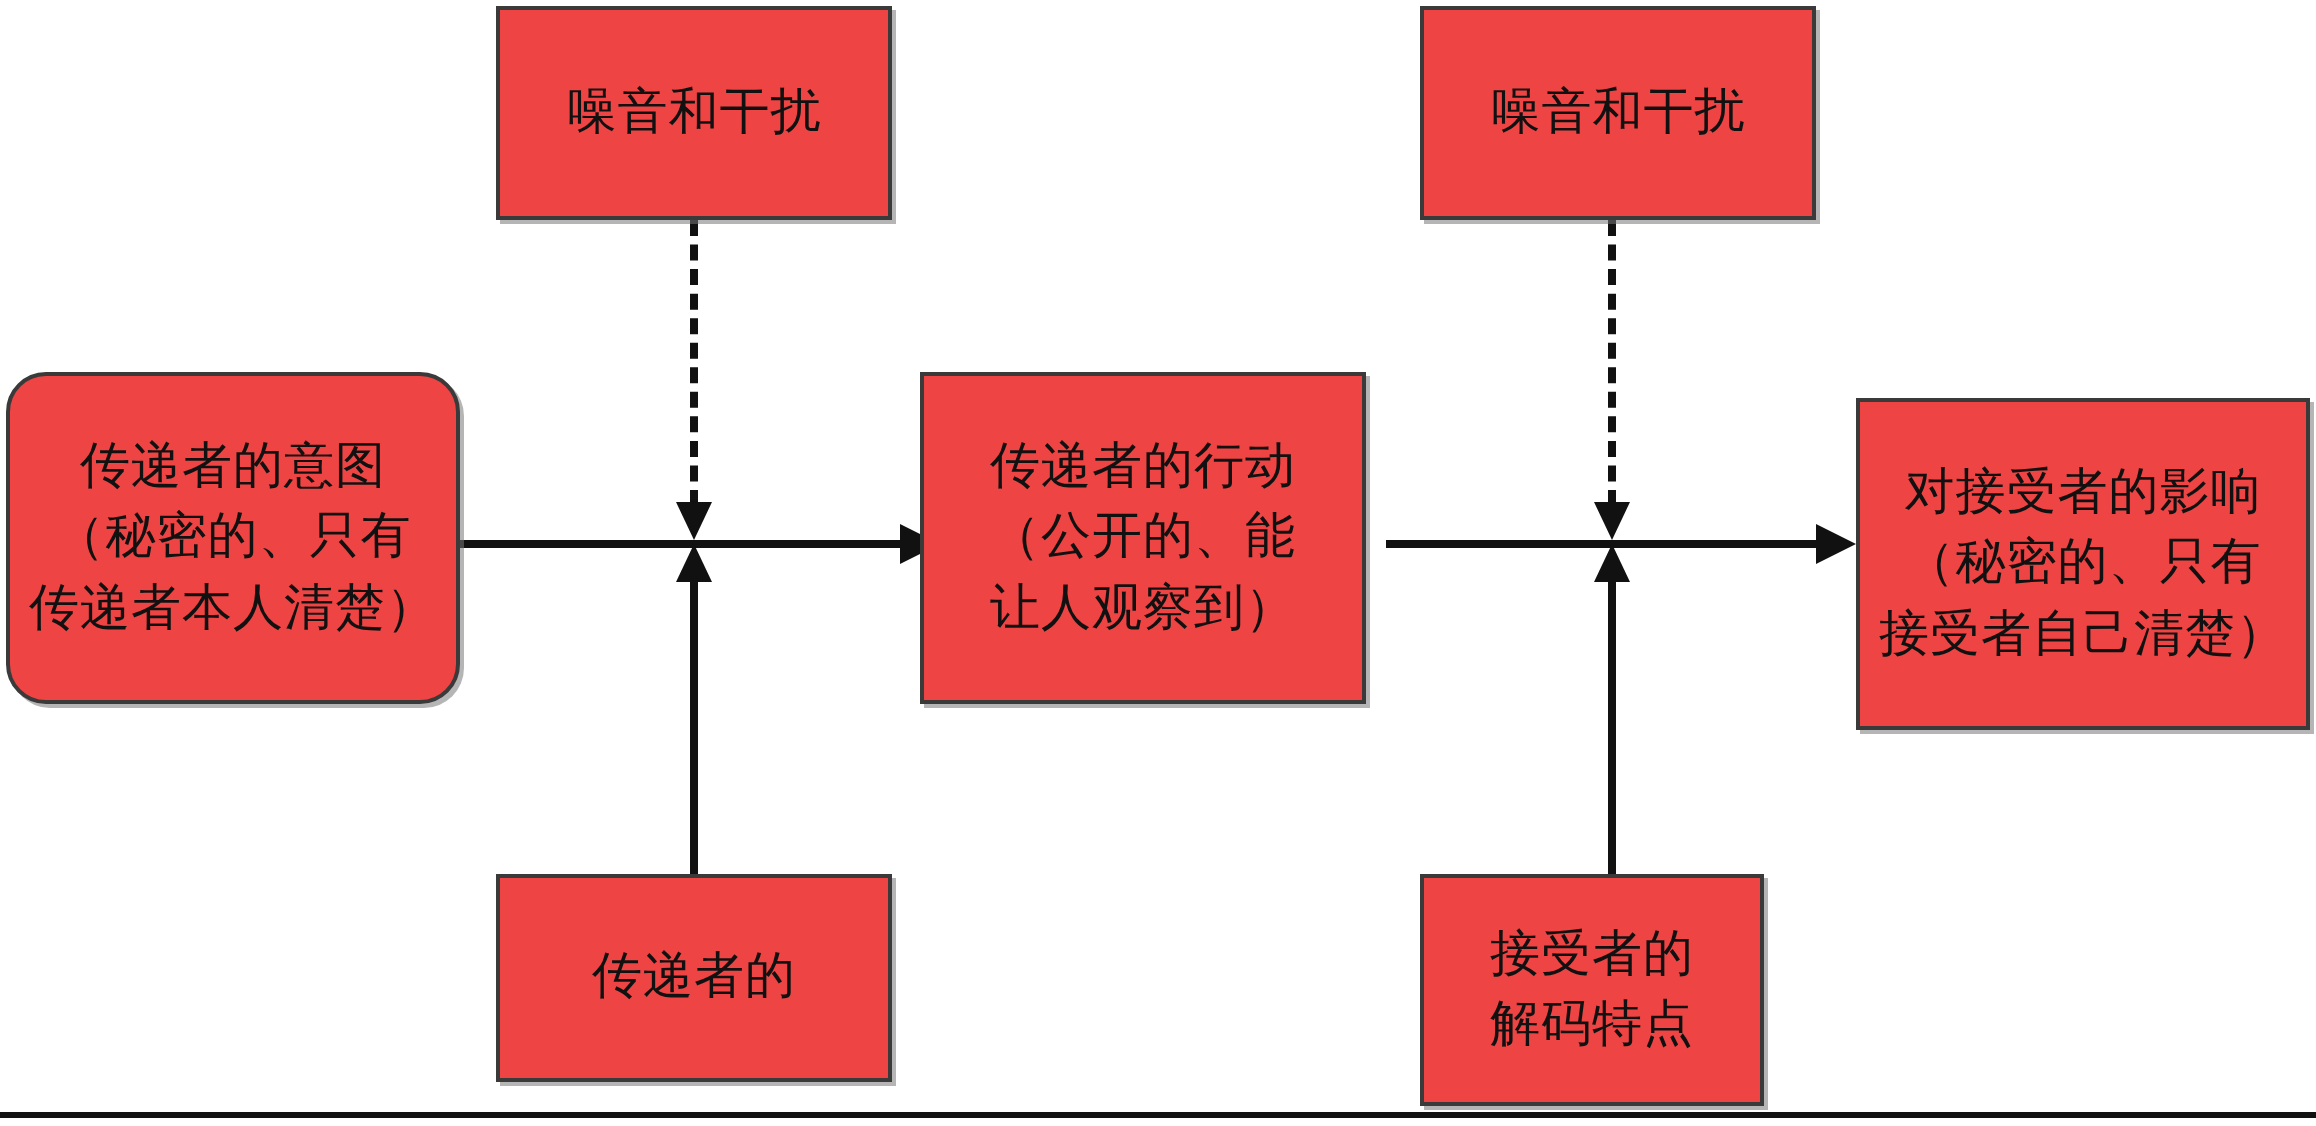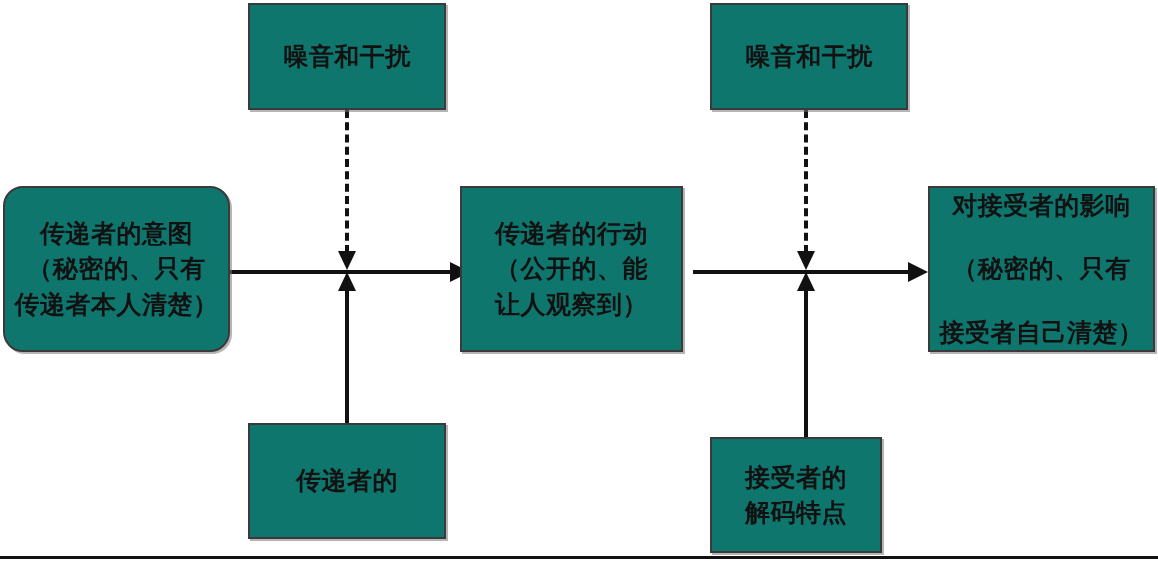--- a/index.html
+++ b/index.html
@@ -13,48 +13,47 @@
   #diagram-canvas {
     position: relative;
     width: 1158px;
     height: 563px;
     background: #ffffff;
     overflow: hidden;
   }
   .node-box {
     position: absolute;
     box-sizing: border-box;
-    background: #0f766e;
+    background: #ef4444;
     border: 2px solid #3a3a3a;
     box-shadow: 2px 2px 0 rgba(120,120,120,0.55);
     display: flex;
     flex-direction: column;
     align-items: center;
     justify-content: center;
     text-align: center;
     color: #111111;
     font-size: 25px;
     line-height: 1.42;
     letter-spacing: 0.5px;
     z-index: 3;
-    font-weight: bold;
   }
   .node-box .line {
     display: block;
     white-space: nowrap;
   }
   
   #box-noise-left  { left: 248px; top: 3px;   width: 198px; height: 107px; }
   #box-noise-right { left: 710px; top: 3px;   width: 198px; height: 107px; }
   
   #box-sender-intent { left: 3px;   top: 186px; width: 227px; height: 166px; border-radius: 20px; }
   #box-sender-action { left: 460px; top: 186px; width: 223px; height: 166px; }
-  #box-receiver-effect { left: 928px; top: 186px; width: 227px; height: 166px; justify-content: space-between; }
+  #box-receiver-effect { left: 928px; top: 199px; width: 227px; height: 166px; }
   
-  #box-encoding { left: 248px; top: 423px; width: 198px; height: 116px; }
+  #box-encoding { left: 248px; top: 437px; width: 198px; height: 104px; }
   #box-decoding { left: 710px; top: 437px; width: 172px; height: 116px; }
 
   
   .conn {
     position: absolute;
     z-index: 1;
   }
   .h-line {
     height: 4px;
     background: #111111;

